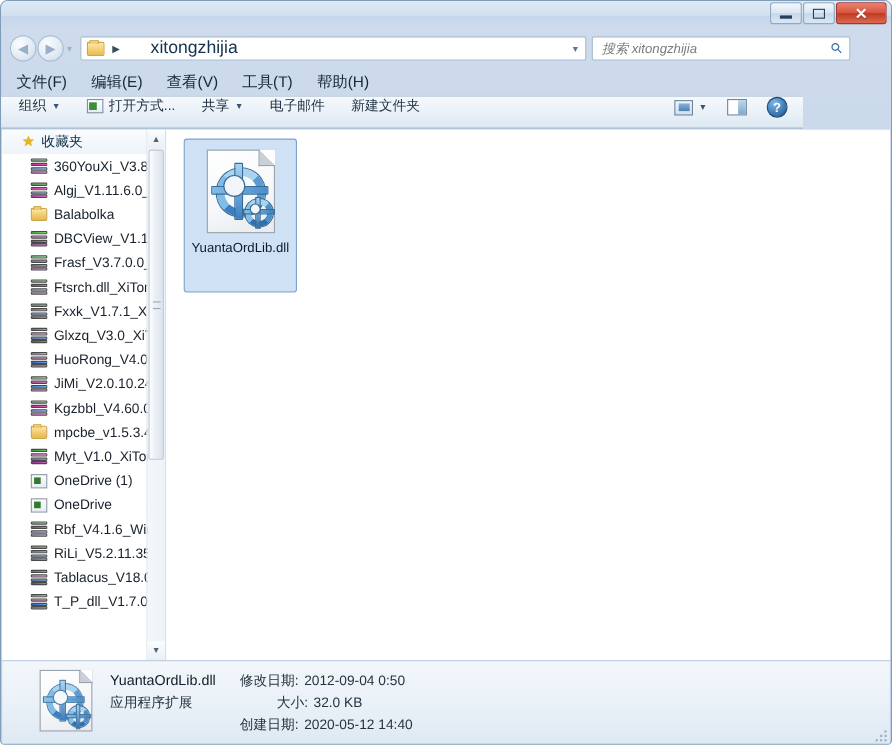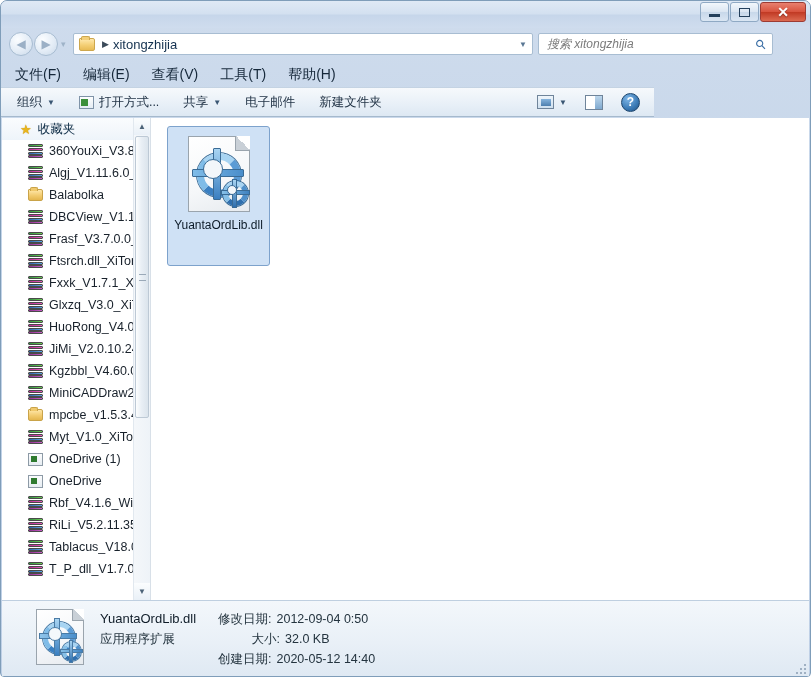--- a/index.html
+++ b/index.html
@@ -56,21 +56,21 @@
     background:#ffffff;border:1px solid #a8bdd2;border-radius:2px;
     display:flex;align-items:center;box-sizing:border-box;
   }
   .folder-ic{
     width:16px;height:13px;margin-left:5px;border-radius:1px 2px 2px 2px;
     background:linear-gradient(180deg,#ffe9ad 0%,#f4cf75 55%,#e8bb55 100%);
     border:1px solid #cda74d;box-sizing:border-box;position:relative;
   }
   .folder-ic:before{content:"";position:absolute;left:1px;top:-3px;width:7px;height:3px;background:#f3cf78;border:1px solid #cda74d;border-bottom:none;border-radius:2px 2px 0 0;}
   .crumb-arrow{margin:0 4px 0 7px;color:#3b4a59;font-size:9px;}
-  .crumb-text{color:#14314f;font-size:13px;}
+  .crumb-text{color:#14314f;font-size:16px;margin-left:24px;}
   .addr-drop{margin-left:auto;margin-right:5px;color:#5a7794;font-size:8px;}
   .refreshbtn{
     position:absolute;left:536px;top:3px;width:24px;height:22px;
     display:flex;align-items:center;justify-content:center;
     color:#2a5d95;font-size:13px;
   }
   .searchbox{
     position:absolute;left:537px;top:3px;width:235px;height:22px;
     background:#ffffff;border:1px solid #a8bdd2;border-radius:2px;
     display:flex;align-items:center;box-sizing:border-box;
@@ -78,24 +78,24 @@
   .search-ph{margin-left:8px;color:#7b7b7b;font-style:italic;font-size:12px;}
   .search-ic{margin-left:auto;margin-right:6px;color:#3a6ea5;font-size:13px;transform:rotate(-45deg);}
   
   .menubar{
     position:absolute;left:0;top:61px;width:809px;height:25px;
     display:flex;align-items:center;padding-left:14px;box-sizing:border-box;
   }
   .menuitem{color:#16283a;font-size:14px;margin-right:22px;}
   
   .toolbar{
-    position:absolute;left:0;top:86px;width:653px;height:30px;
+    position:absolute;left:0;top:86px;width:729px;height:30px;
     background:linear-gradient(180deg,#f6f9fc 0%,#eaf1f8 50%,#dde8f3 100%);
     border-top:1px solid #c4d3e3;border-bottom:1px solid #a5b9cd;
-    display:flex;align-items:center;padding-left:16px;box-sizing:border-box;
+    display:flex;align-items:flex-start;padding-left:16px;box-sizing:border-box;
   }
   .tbitem{display:flex;align-items:center;color:#1d2f42;font-size:12.5px;margin-right:24px;}
   .tbcaret{margin-left:5px;font-size:8px;color:#3a5673;}
   .openwith-ic{
     width:15px;height:13px;margin-right:5px;border:1px solid #7f93a8;
     background:linear-gradient(180deg,#fdfefe,#e4ecf4);box-sizing:border-box;
     display:flex;align-items:center;
   }
   .openwith-ic:before{content:"";width:7px;height:7px;background:#3b8f3b;margin-left:1px;}
   .tb-right{margin-left:auto;display:flex;align-items:center;padding-right:14px;}
@@ -440,29 +440,20 @@
       <div class="sb-item">
         <span class="ic-rar">
             <i></i>
             <i></i>
             <i></i>
             <i></i>
           </span>
         <span class="sb-label">Kgzbbl_V4.60.0</span>
       </div>
       <div class="sb-item">
-        <span class="ic-rar">
-            <i></i>
-            <i></i>
-            <i></i>
-            <i></i>
-          </span>
-        <span class="sb-label">MiniCADDraw2</span>
-      </div>
-      <div class="sb-item">
         <span class="ic-folder"></span>
         <span class="sb-label">mpcbe_v1.5.3.4</span>
       </div>
       <div class="sb-item">
         <span class="ic-rar">
             <i></i>
             <i></i>
             <i></i>
             <i></i>
           </span>

